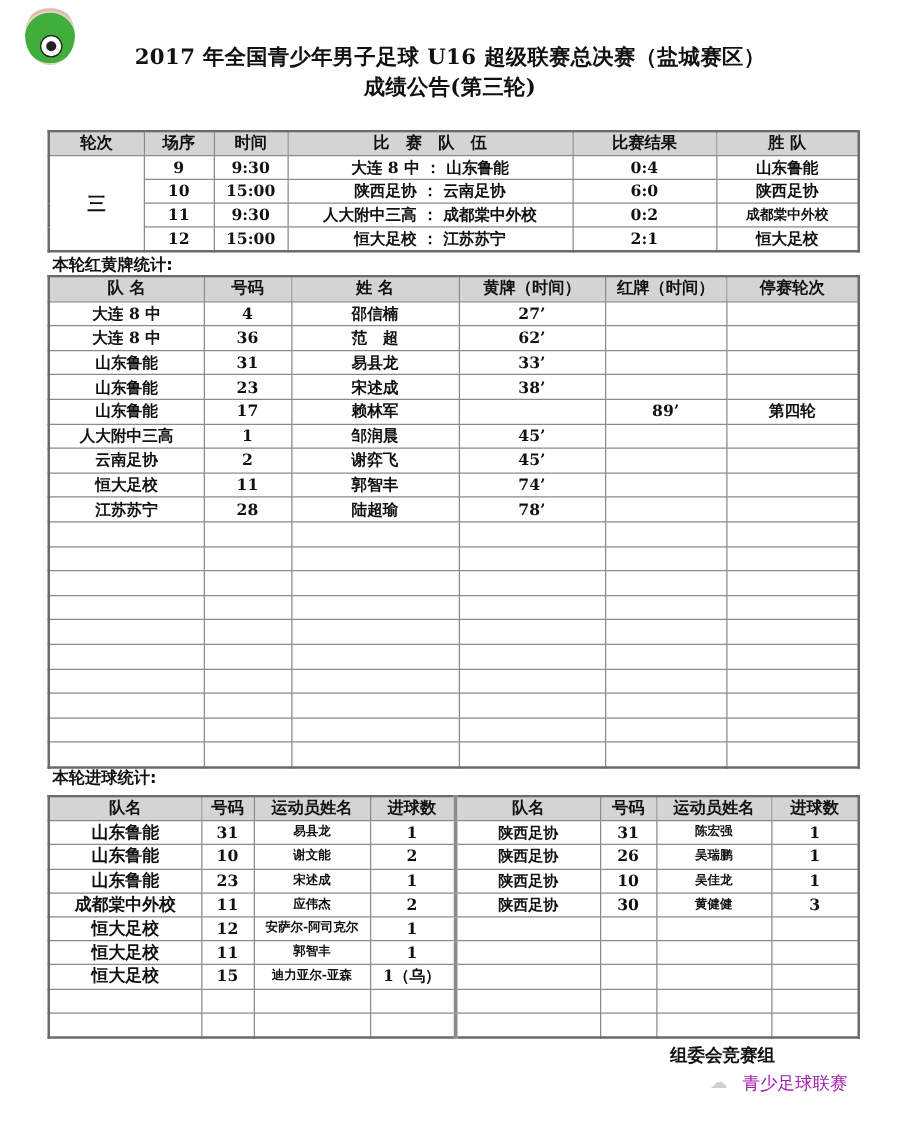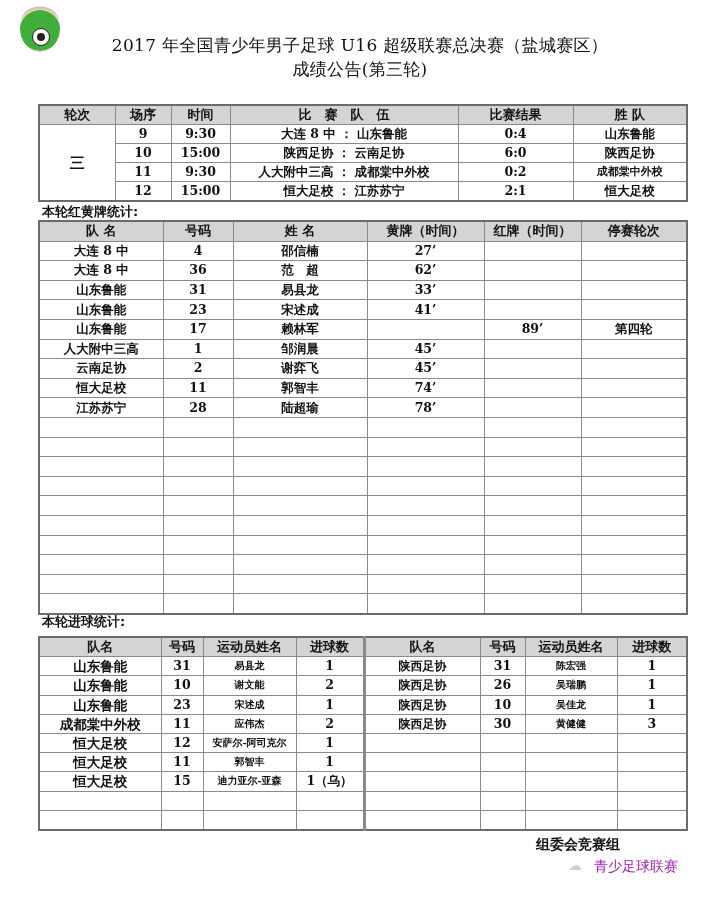--- a/index.html
+++ b/index.html
@@ -12,21 +12,21 @@
     border-radius: 50%; background: radial-gradient(circle at 50% 55%, #3fae3a 0%, #3fae3a 60%, #e9d6c4 62%, #d9b7a3 70%, #ffffff 74%);
   }
   .logo .ball {
     position: absolute; left: 12px; top: 24px; width: 16px; height: 16px; border-radius: 50%;
     background: #fff; border: 1px solid #222;
   }
   .logo .ball::after {
     content: ""; position: absolute; left: 4px; top: 4px; width: 8px; height: 8px; border-radius: 50%; background: #222;
   }
   .title {
-    position: absolute; left: 0; width: 720px; text-align: center; font-weight: normal;
+    position: absolute; left: 0; width: 720px; text-align: center; font-weight: bold;
     font-family: "DejaVu Serif", serif; font-size: 17px; letter-spacing: 0.3px;
   }
   .t1 { top: 34px; }
   .t2 { top: 58px; }
 
   table { border-collapse: collapse; position: absolute; table-layout: fixed; }
   td, th {
     border: 1px solid #8a8a8a; text-align: center; padding: 0; font-weight: bold;
     font-size: 12.5px; white-space: nowrap; overflow: hidden;
   }
@@ -171,21 +171,21 @@
         <td>31</td>
         <td>易县龙</td>
         <td>33’</td>
         <td></td>
         <td></td>
       </tr>
       <tr>
         <td>山东鲁能</td>
         <td>23</td>
         <td>宋述成</td>
-        <td>41’</td>
+        <td>38’</td>
         <td></td>
         <td></td>
       </tr>
       <tr>
         <td>山东鲁能</td>
         <td>17</td>
         <td>赖林军</td>
         <td></td>
         <td>89’</td>
         <td>第四轮</td>

